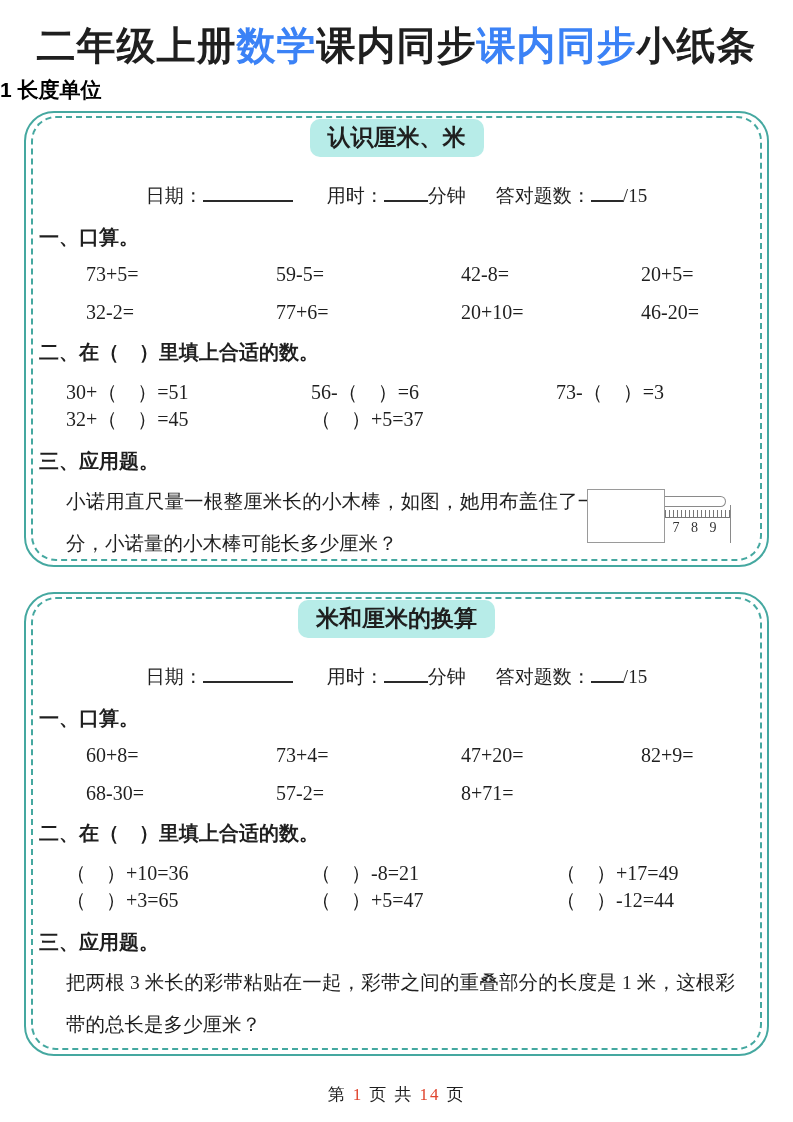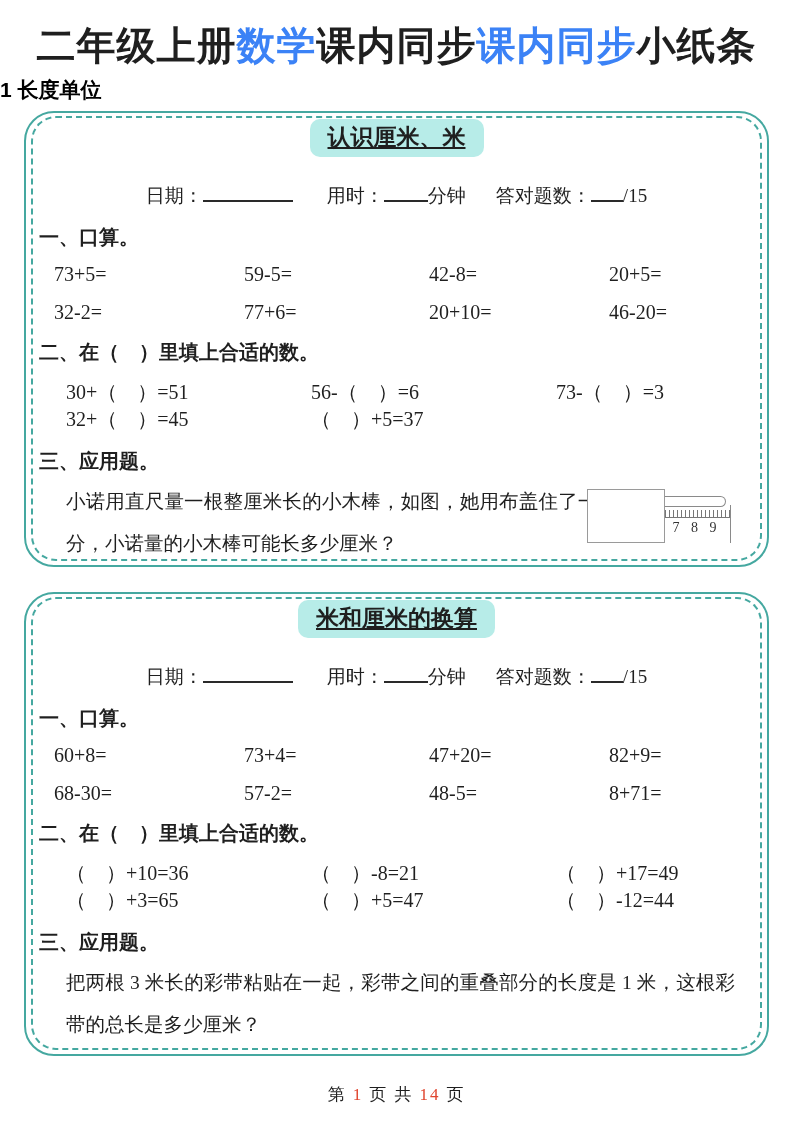--- a/index.html
+++ b/index.html
@@ -28,36 +28,35 @@
     content:""; position:absolute; top:3px; bottom:4px; left:5px; right:5px;
     border:2px dashed #45a8a0; border-radius:25px; pointer-events:none;
   }
   .box1 { height:456px; }
   .box2 { margin-top:25px; height:464px; }
   .box-title {
     position:relative; z-index:2; width:max-content; margin:6px auto 0;
     background:#b7ece8; border-radius:10px; padding:3px 18px 4px;
     font-size:23px; font-weight:bold;
     font-family:"Liberation Sans","DejaVu Sans",sans-serif;
-    text-decoration:underline;
   }
   .meta { text-align:center; margin-top:25px; font-size:19px; white-space:nowrap; }
   .meta .gap1 { display:inline-block; width:34px; }
   .meta .gap2 { display:inline-block; width:30px; }
   .blank { display:inline-block; border-bottom:2px solid #2a2a2a; height:1.05em; vertical-align:baseline; }
   .blank-date { width:90px; }
   .blank-time { width:44px; }
   .blank-score { width:32px; }
   .part-heading {
     font-family:"Liberation Sans","DejaVu Sans",sans-serif;
     font-weight:bold; font-size:20px; margin:15px 0 0 13px;
   }
   .oral-grid {
     display:grid; grid-template-columns:190px 185px 180px 1fr;
-    padding-left:28px; margin-top:12px; row-gap:15px; font-size:20px;
+    padding-left:60px; margin-top:12px; row-gap:15px; font-size:20px;
   }
   .fill-grid {
     display:grid; grid-template-columns:245px 245px 1fr;
     padding-left:40px; margin-top:13px; font-size:20px;
   }
   .word-text {
     margin:6px 32px 0 40px; font-size:19.5px; line-height:2.15; text-align:justify;
   }
   .box1 .word-text { margin-right:150px; }
   
@@ -143,21 +142,20 @@
     </div>
 
     <div class="part-heading">一、口算。</div>
     <div class="oral-grid">
       <span>60+8=</span>
       <span>73+4=</span>
       <span>47+20=</span>
       <span>82+9=</span>
       <span>68-30=</span>
       <span>57-2=</span>
-      <span>48-5=</span>
       <span>8+71=</span>
     </div>
 
     <div class="part-heading">二、在（　）里填上合适的数。</div>
     <div class="fill-grid">
       <span>（　）+10=36</span>
       <span>（　）-8=21</span>
       <span>（　）+17=49</span>
       <span>（　）+3=65</span>
       <span>（　）+5=47</span>

